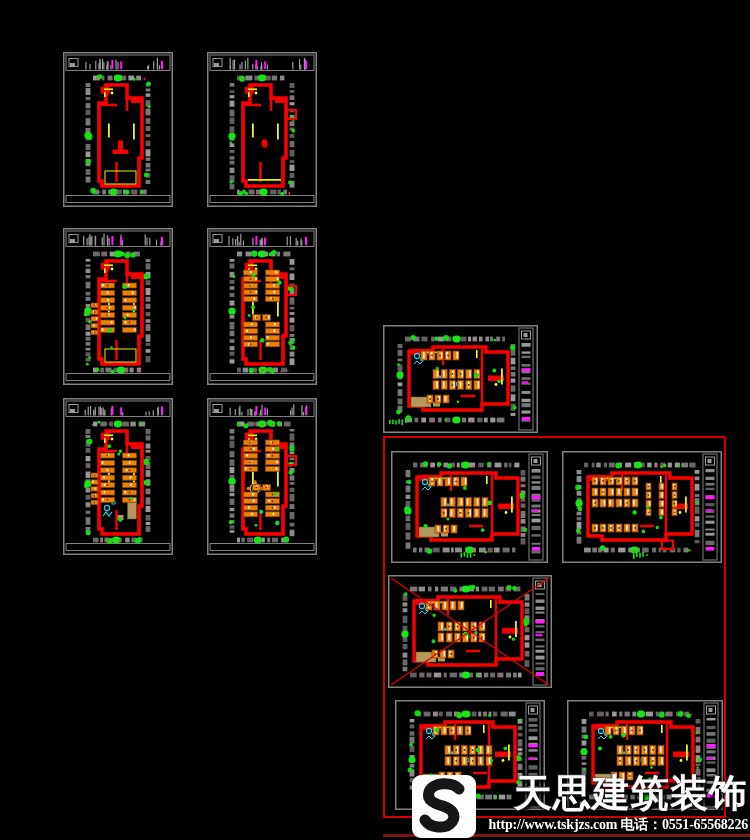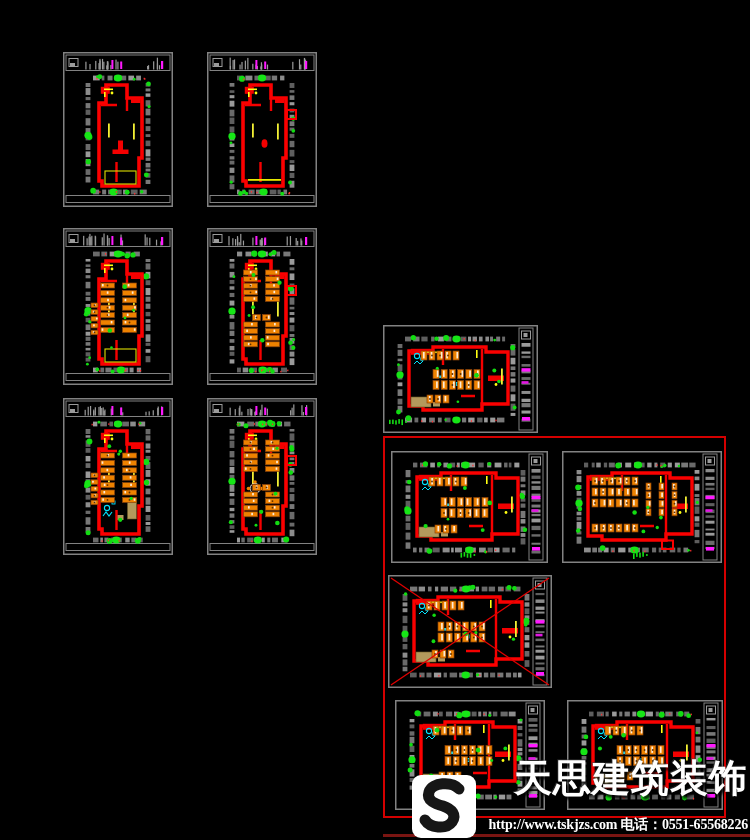--- a/index.html
+++ b/index.html
@@ -6,21 +6,21 @@
   .canvas{position:relative;width:750px;height:840px;background:#000;overflow:hidden;
           font-family:Liberation Serif, serif;}
   .drawing{position:absolute;z-index:1;}
   .sel-rect{position:absolute;border:2px solid #d40000;z-index:3;box-sizing:border-box;}
   .bottom-line{position:absolute;z-index:9;}
   .watermark{position:absolute;right:2px;bottom:2px;display:flex;align-items:flex-end;gap:12px;z-index:10;}
   .wm-logo{width:64px;height:63px;flex:0 0 auto;}
   .wm-text{display:flex;flex-direction:column;align-items:flex-end;margin-bottom:4px;}
   .wm-brand{font-weight:bold;font-size:38px;line-height:1.05;color:#fff;letter-spacing:1px;white-space:nowrap;
             text-shadow:2px 3px 3px rgba(0,0,0,.95),-1px -1px 0 rgba(70,70,70,.55);}
-  .wm-contact{font-weight:bold;font-size:14px;line-height:1.2;color:#fff;margin-top:18px;letter-spacing:-.2px;
+  .wm-contact{font-weight:bold;font-size:14px;line-height:1.2;color:#fff;margin-top:3px;letter-spacing:-.2px;
               white-space:nowrap;text-shadow:1px 1px 2px #000;}
 </style>
 </head>
 <body>
 
 <div class="canvas" id="canvas" style="width: 750px; height: 840px; background: rgb(0, 0, 0);">
   <div id="entities">
       <svg class="drawing" width="110" height="155" viewBox="0 0 110 155" style="left: 63px; top: 52px;">
         <g>
           <rect x="0.75" y="0.75" width="108.5" height="153.5" fill="#000" stroke="#828282" stroke-width="1.5"></rect>

